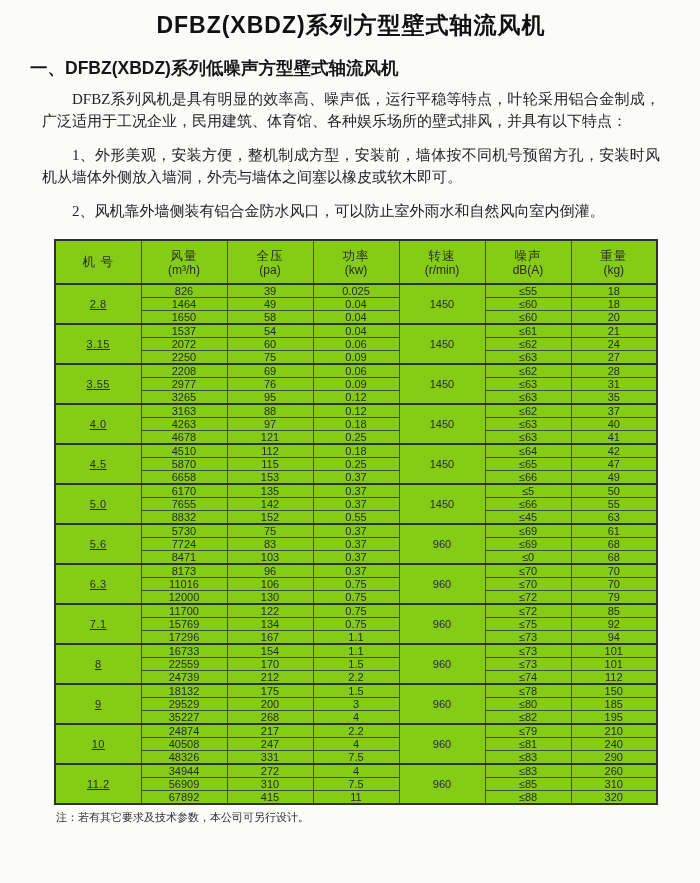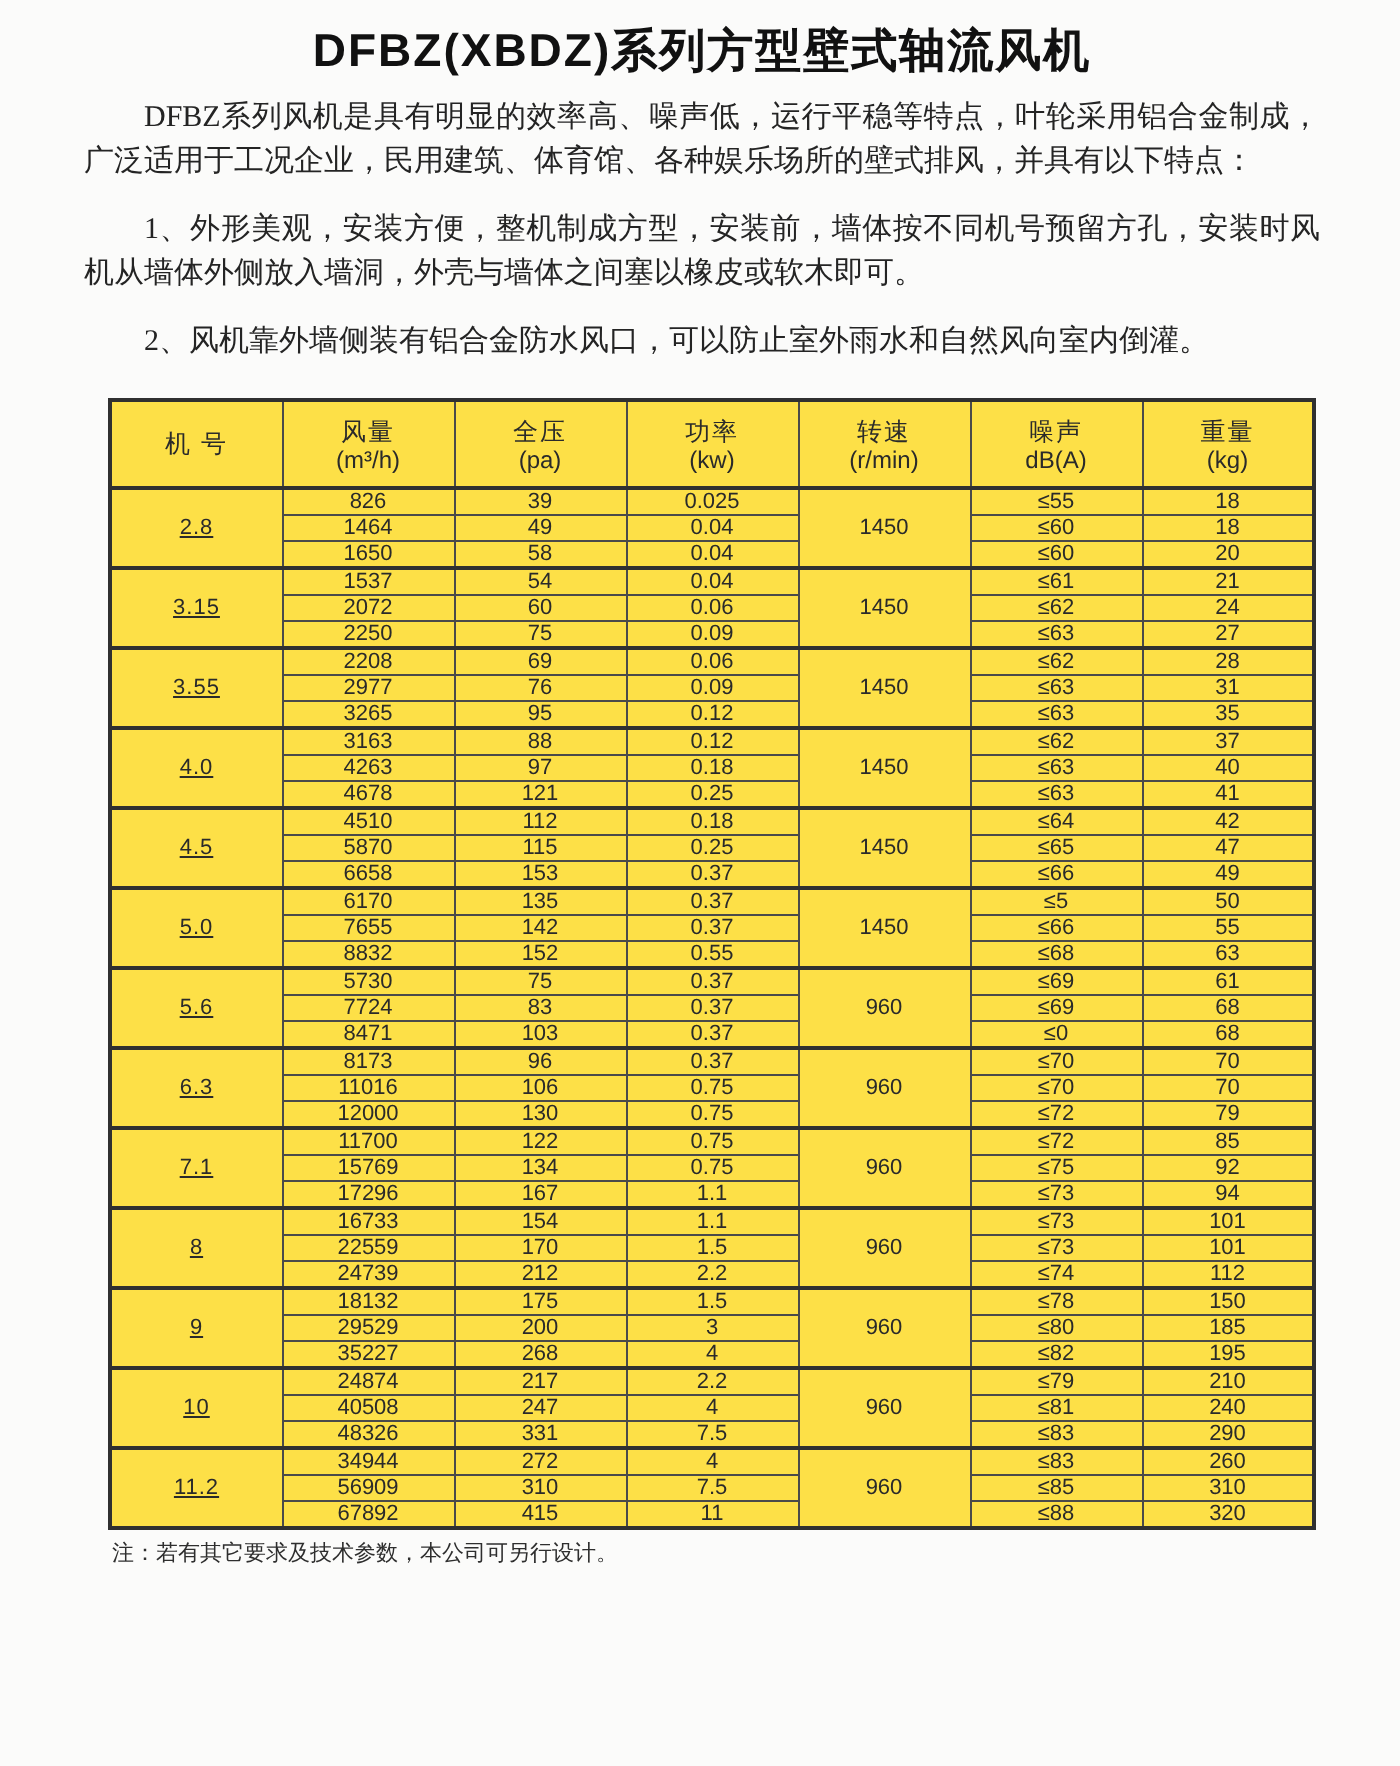--- a/index.html
+++ b/index.html
@@ -50,21 +50,21 @@
     color: #242424;
   }
   p.intro { margin-top: 8px; }
   table.perf {
     margin: 17px 16px 0 24px;
     width: 604px;
     border-collapse: collapse;
     table-layout: fixed;
     font-family: "Liberation Sans", "DejaVu Sans", sans-serif;
     color: #2a2a2a;
-    background: #fde047;
+    background: #84cc16;
   }
   table.perf th, table.perf td {
     border: 1px solid #4a4a4a;
     text-align: center;
     vertical-align: middle;
     padding: 0 2px;
     overflow: hidden;
     white-space: nowrap;
   }
   table.perf { border: 2px solid #303030; }
@@ -92,20 +92,21 @@
     color: #2e2e2e;
     text-indent: 0;
   }
 </style>
 </head>
 <body>
 
 <div class="page">
   <h1 class="doc-title">DFBZ(XBDZ)系列方型壁式轴流风机</h1>
 
+  <h2 class="sec-heading sec-1">一、DFBZ(XBDZ)系列低噪声方型壁式轴流风机</h2>
 
   <p class="body-text intro">DFBZ系列风机是具有明显的效率高、噪声低，运行平稳等特点，叶轮采用铝合金制成，广泛适用于工况企业，民用建筑、体育馆、各种娱乐场所的壁式排风，并具有以下特点：</p>
   <p class="body-text">1、外形美观，安装方便，整机制成方型，安装前，墙体按不同机号预留方孔，安装时风机从墙体外侧放入墙洞，外壳与墙体之间塞以橡皮或软木即可。</p>
   <p class="body-text">2、风机靠外墙侧装有铝合金防水风口，可以防止室外雨水和自然风向室内倒灌。</p>
 
 
   <table class="perf">
     <thead>
         <tr>
           <th>
@@ -266,21 +267,21 @@
           <td>7655</td>
           <td>142</td>
           <td>0.37</td>
           <td>≤66</td>
           <td>55</td>
         </tr>
         <tr>
           <td>8832</td>
           <td>152</td>
           <td>0.55</td>
-          <td>≤68</td>
+          <td>≤45</td>
           <td>63</td>
         </tr>
         <tr class="group-start">
           <td class="model-cell" rowspan="3">5.6</td>
           <td>5730</td>
           <td>75</td>
           <td>0.37</td>
           <td class="speed-cell" rowspan="3">960</td>
           <td>≤69</td>
           <td>61</td>

